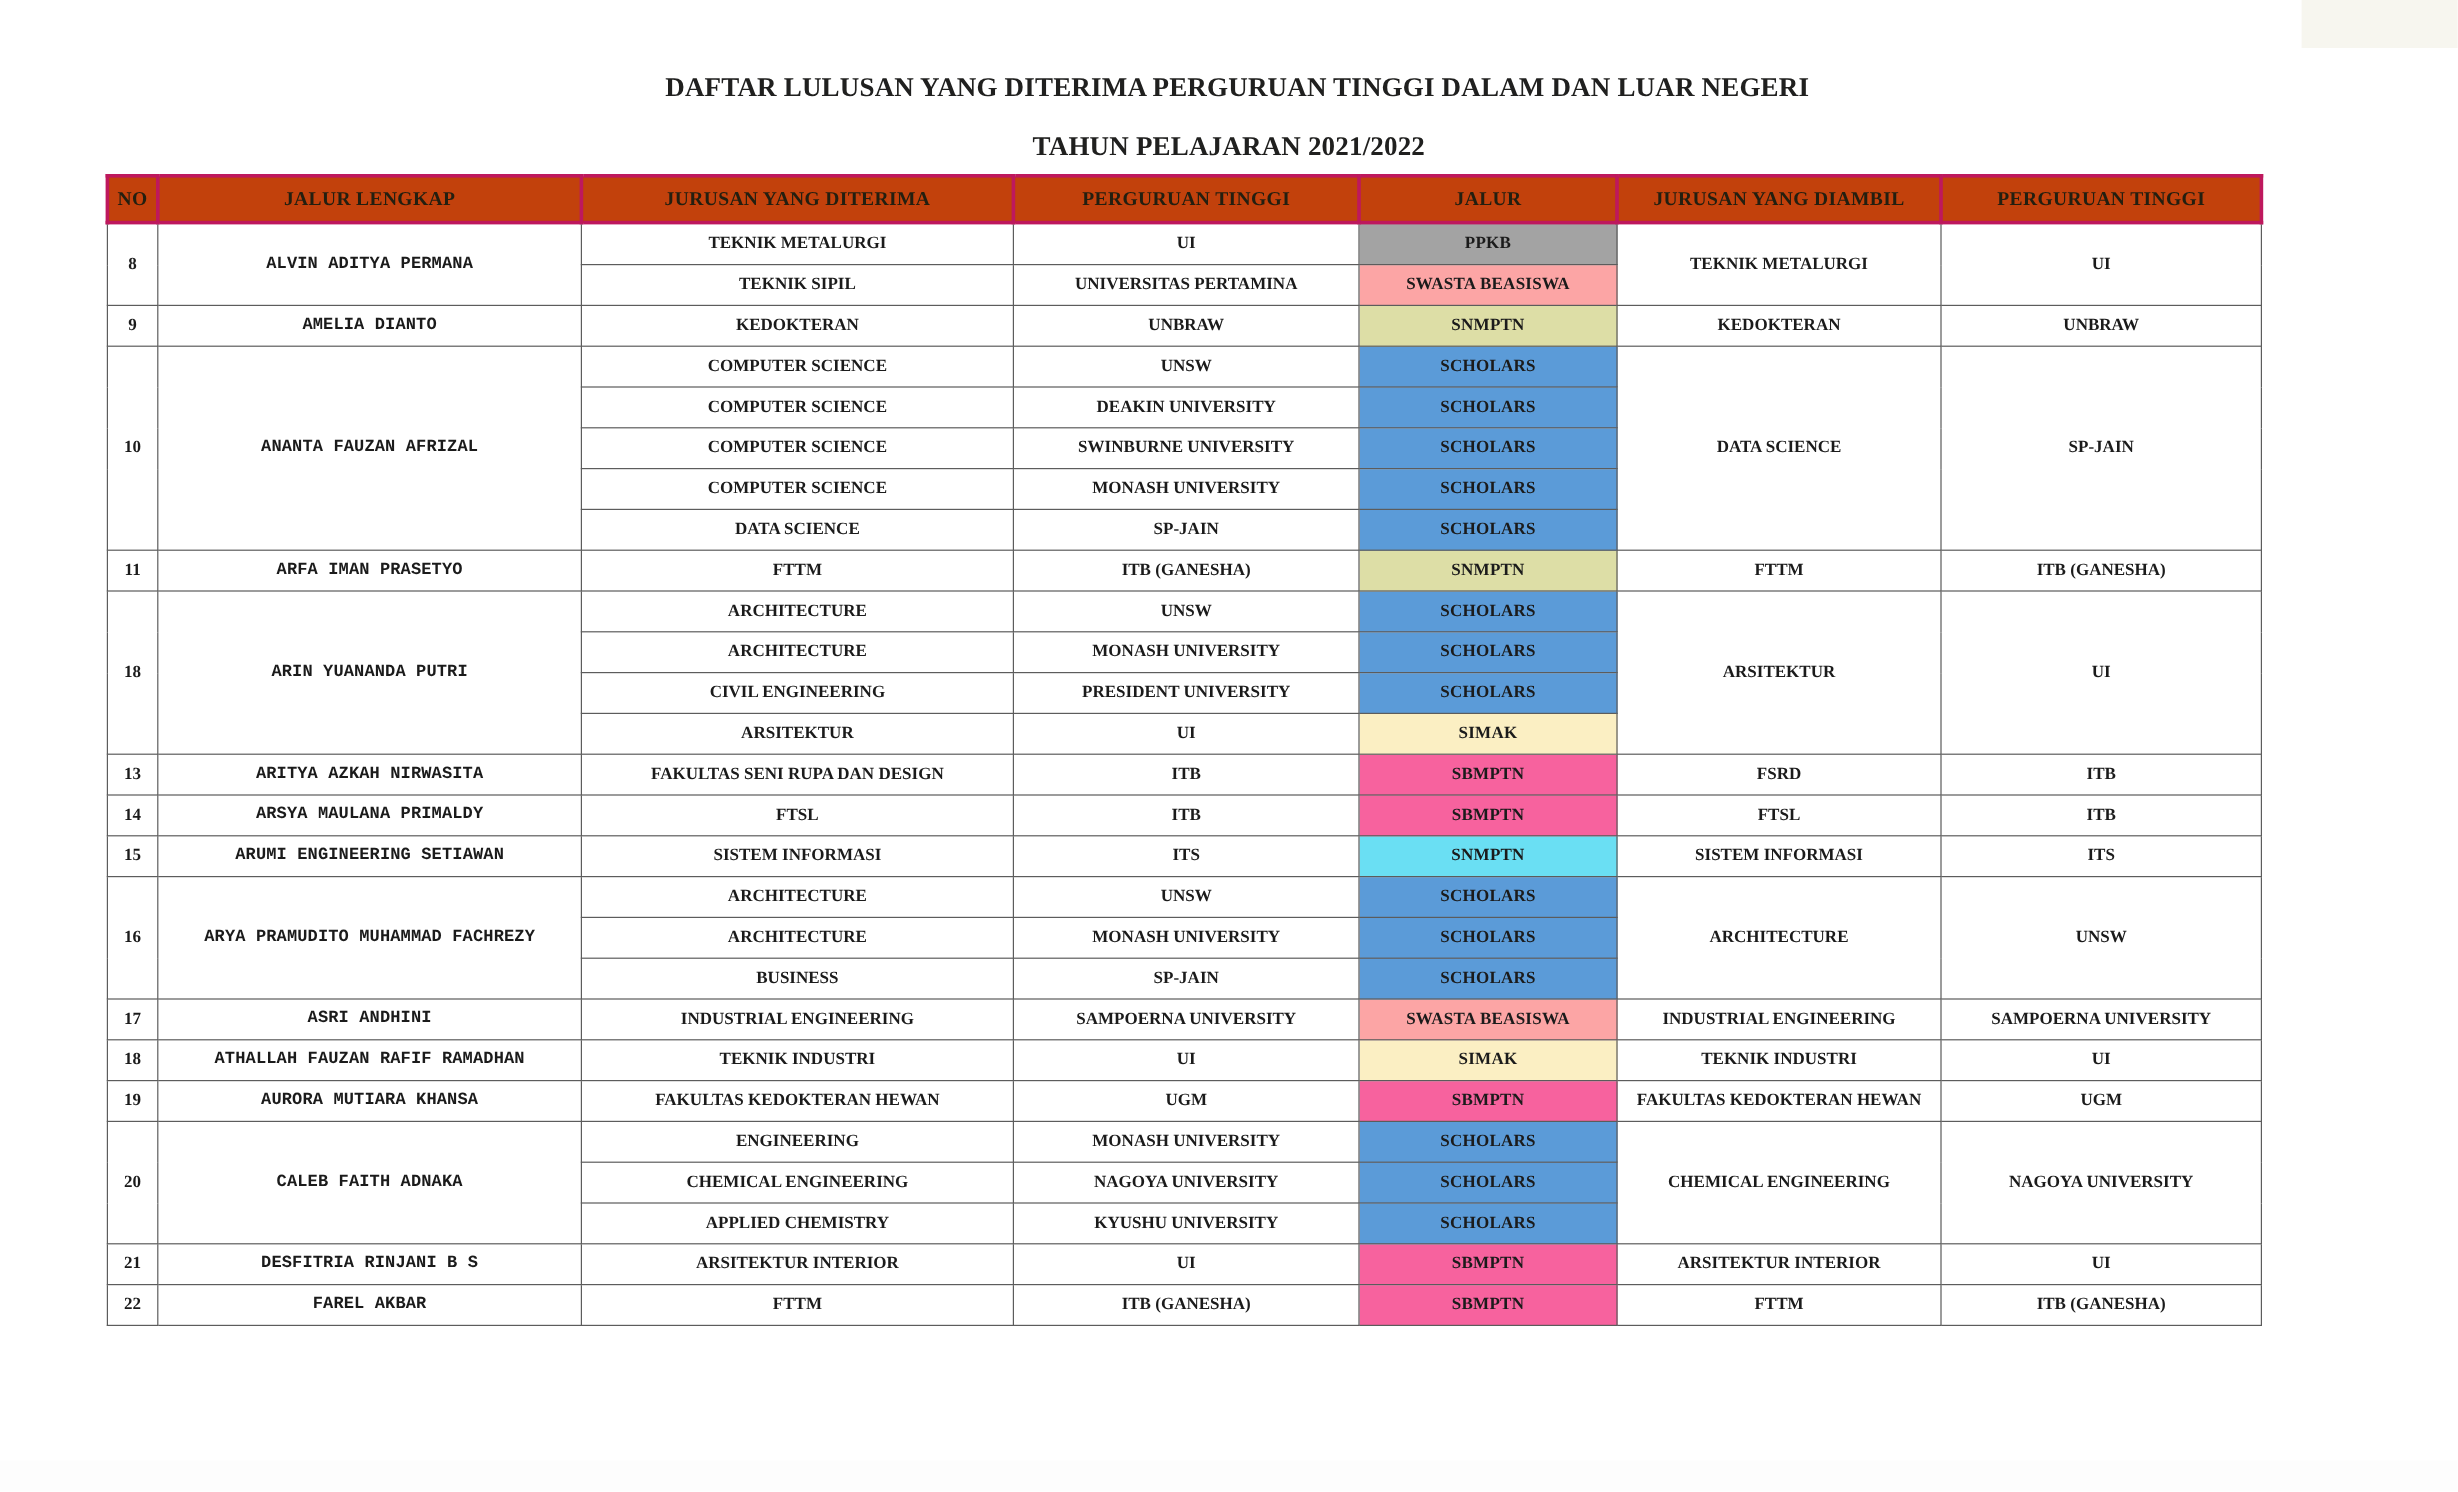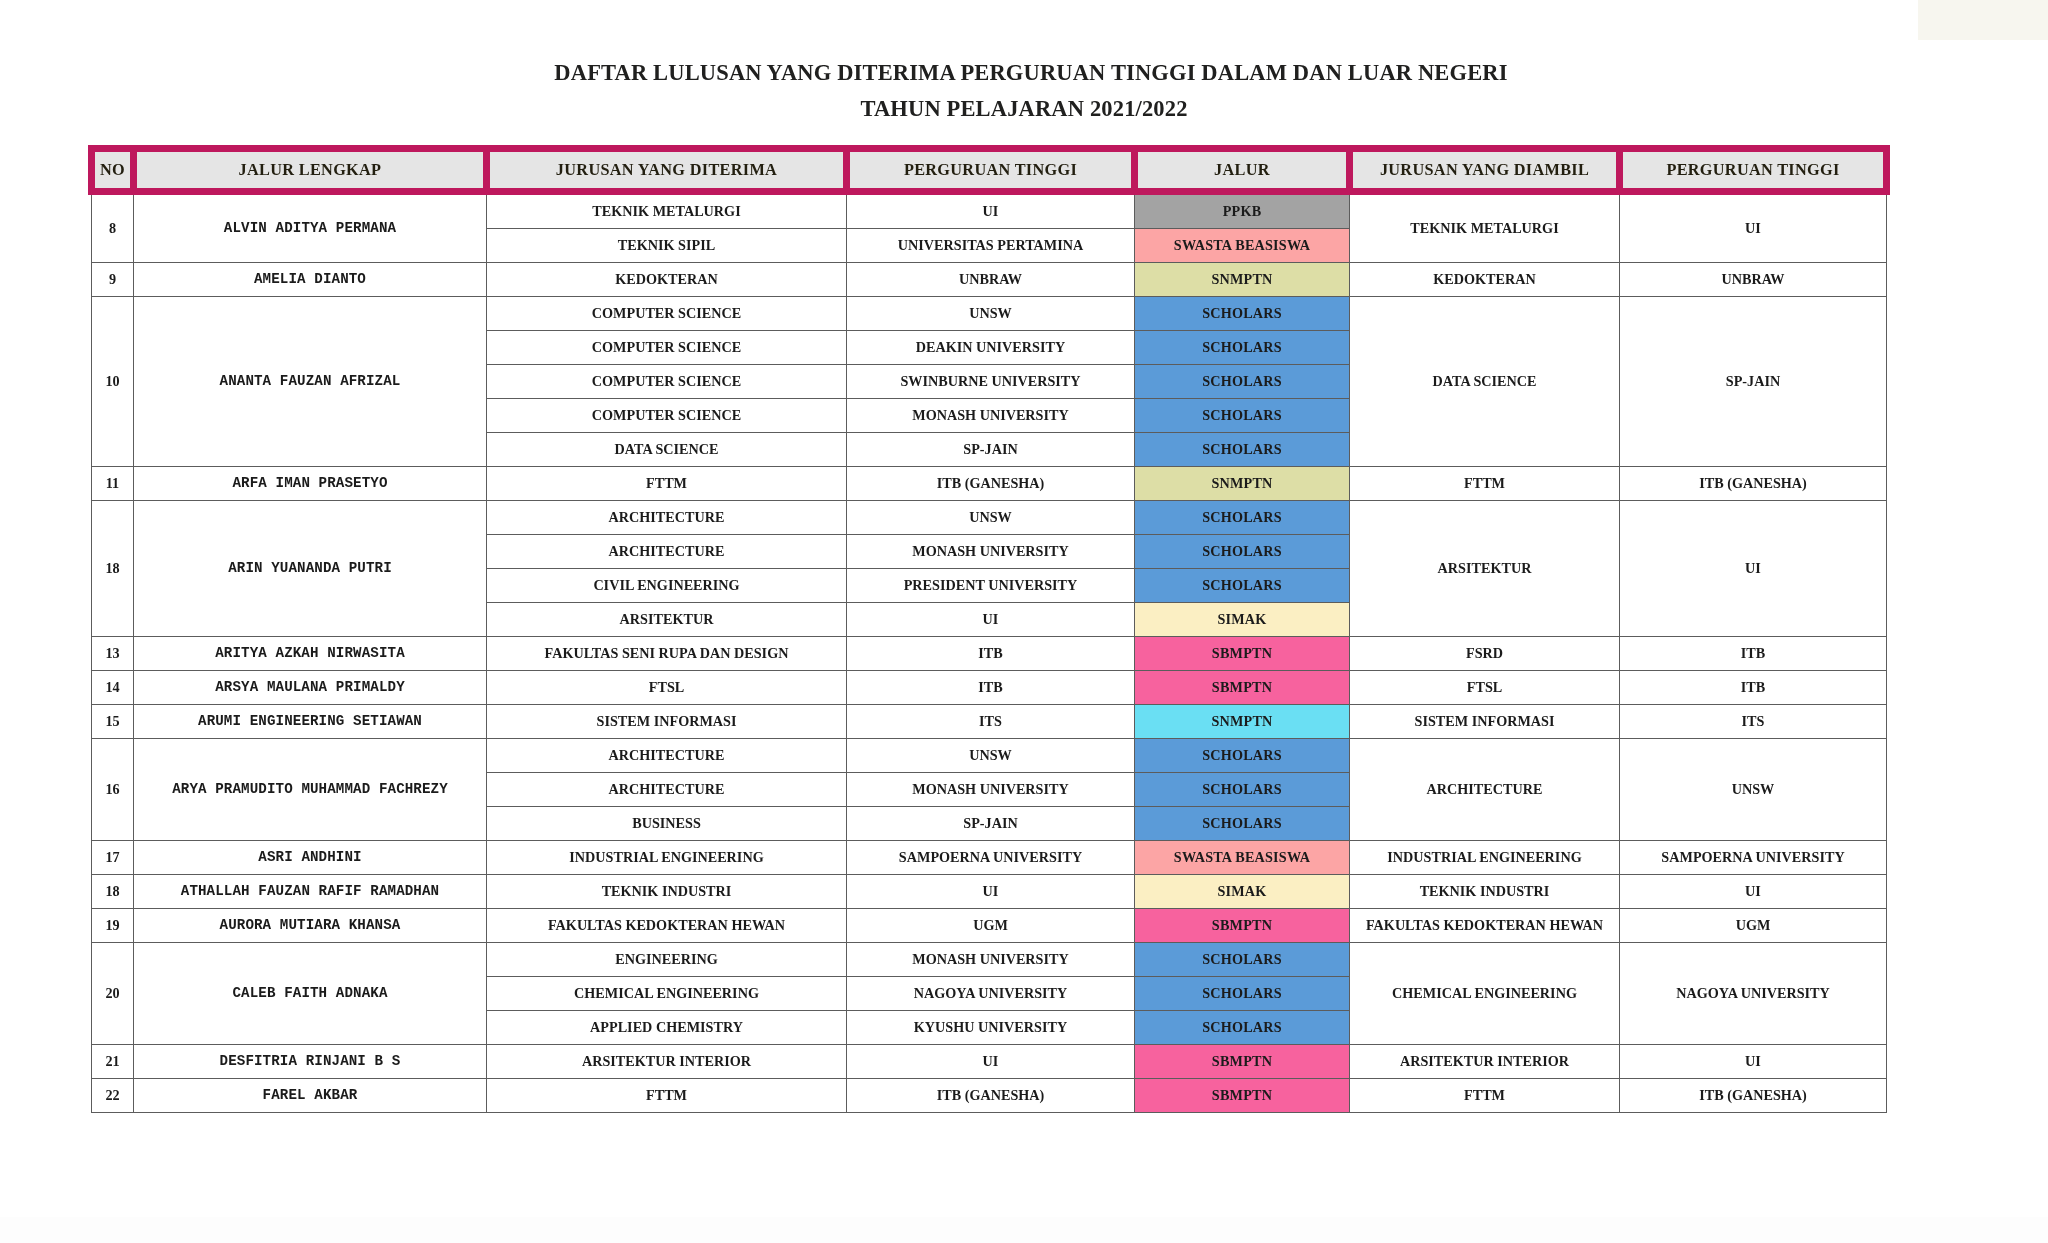--- a/index.html
+++ b/index.html
@@ -50,21 +50,21 @@
     font-weight: bold;
     letter-spacing: 0.15px;
     color: #20201f;
     padding-left: 14px;
   }
   .doc-subtitle {
     font-size: 22.5px;
     font-weight: bold;
     letter-spacing: 0.15px;
     color: #20201f;
-    margin-top: 6px;
+    margin-top: 19px;
   }
 
   table.grid {
     position: absolute;
     top: 145px;
     left: 88px;
     width: 1795px;
     border-collapse: collapse;
     table-layout: fixed;
     background: #ffffff;
@@ -73,26 +73,26 @@
     border: 1px solid #5c5c5c;
     font-size: 14.2px;
     font-weight: bold;
     text-align: center;
     vertical-align: middle;
     padding: 0 3px;
     color: #1b1b1b;
     line-height: 1.2;
   }
   table.grid thead th {
-    background: #e5e5e5;
+    background: #c2410c;
     height: 36px;
     font-size: 16.3px;
     letter-spacing: 0.3px;
     color: #231f10;
-    border: 7px solid #be185d;
+    border: 3px solid #be185d;
   }
 
   
   col.c-no    { width: 42px; }
   col.c-nama  { width: 353px; }
   col.c-jur   { width: 360px; }
   col.c-pt    { width: 288px; }
   col.c-jalur { width: 215px; }
   col.c-jurd  { width: 270px; }
   col.c-ptd   { width: 267px; }

